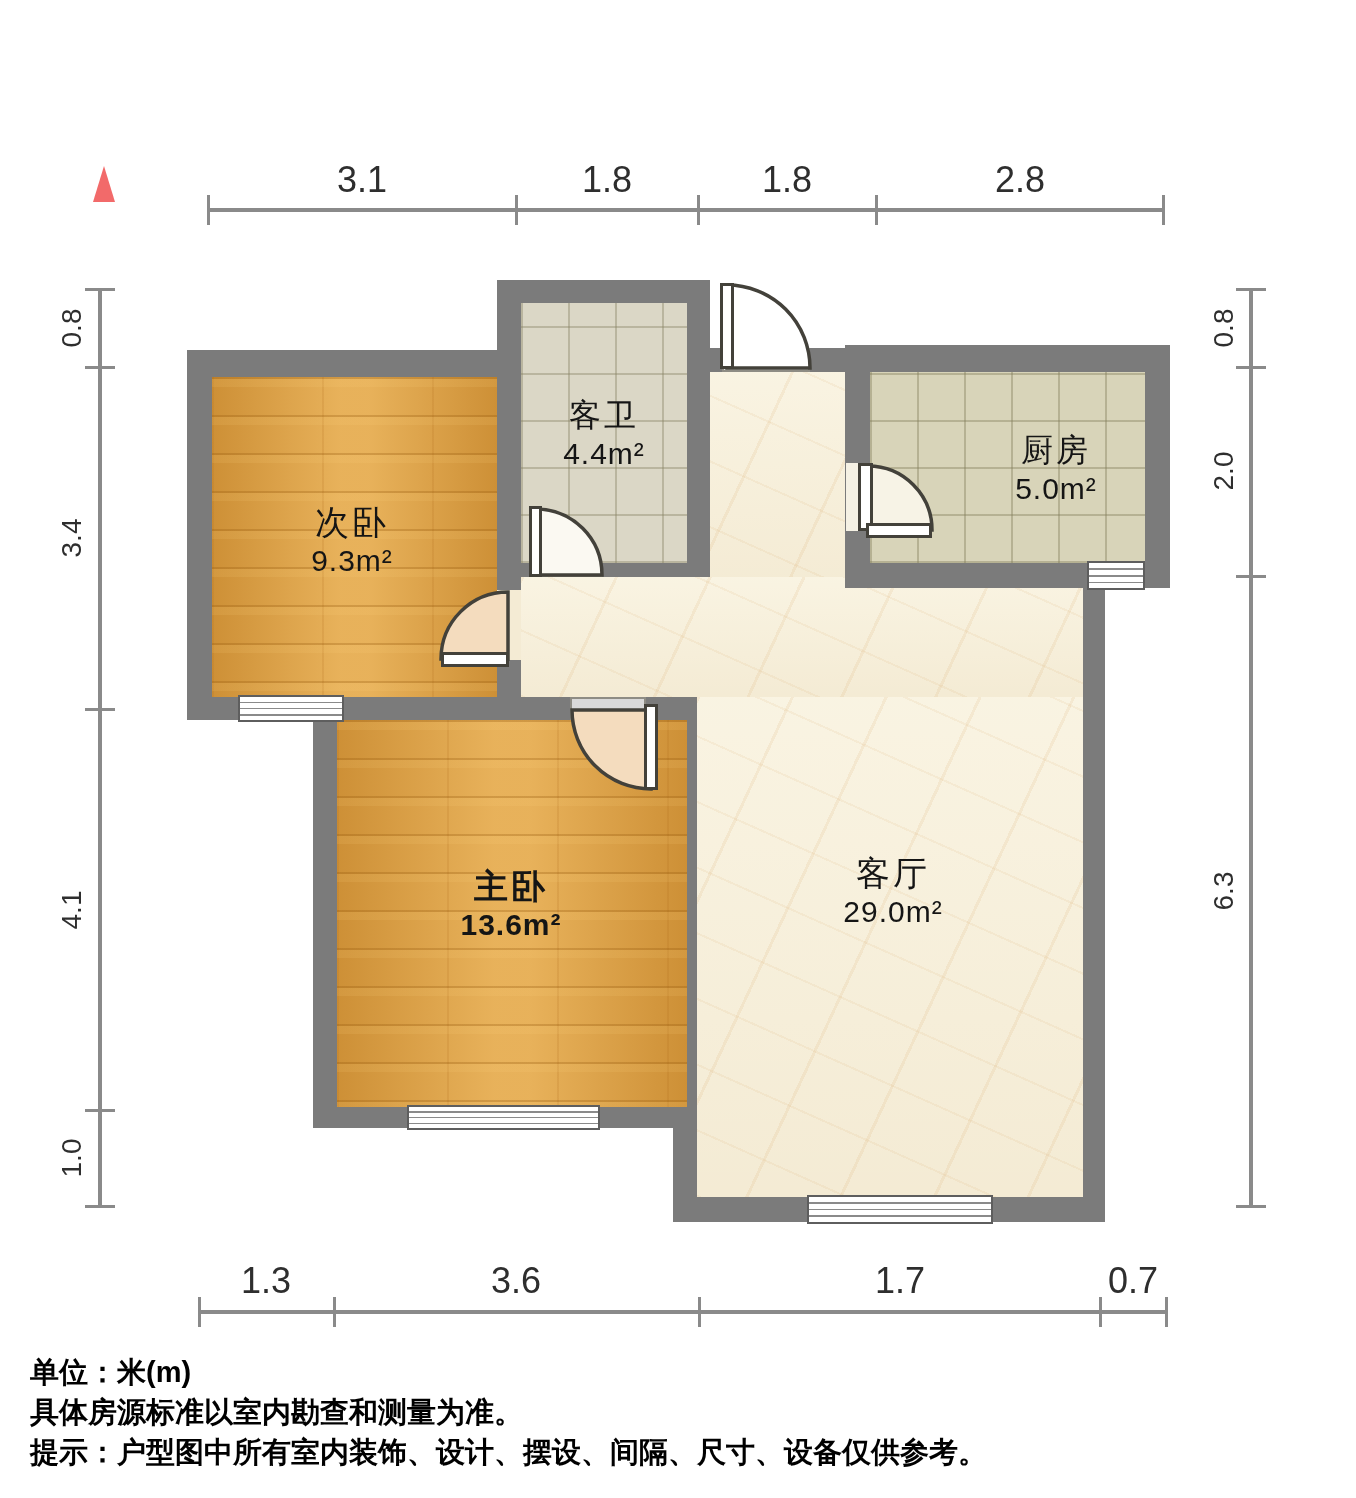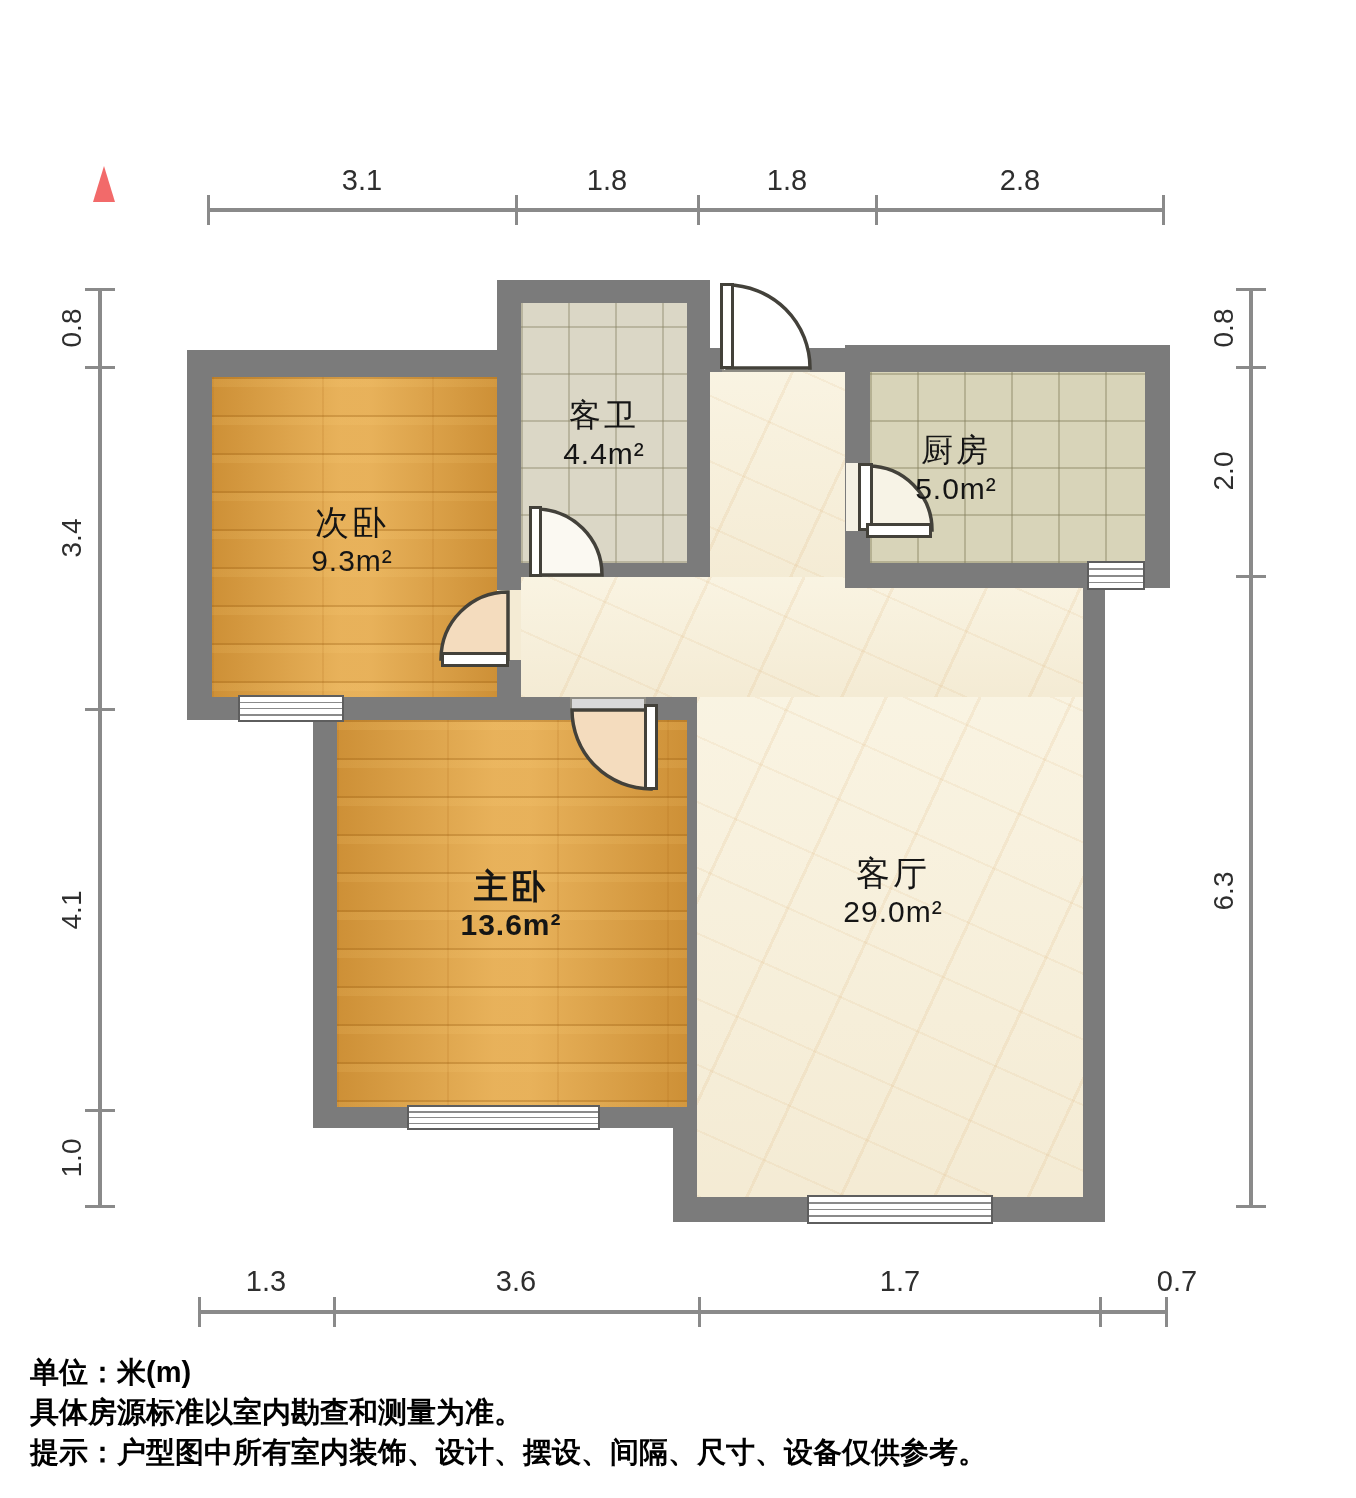--- a/index.html
+++ b/index.html
@@ -29,21 +29,21 @@
     background:linear-gradient(180deg,#ffffff 0 20%, #8a8a8a 20% 27%, #ffffff 27% 47%, #8a8a8a 47% 54%, #ffffff 54% 74%, #8a8a8a 74% 81%, #ffffff 81% 100%);}
   .door-leaf{position:absolute;box-sizing:border-box;background:#ffffff;border:3px solid #43413a;}
   .door-shadow{position:absolute;box-sizing:border-box;background:#d9d9d9;border:2px solid #8e8c84;}
   .room-label{position:absolute;transform:translate(-50%,-50%);text-align:center;color:#151515;}
   .room-name{font-size:34px;letter-spacing:3px;line-height:40px;white-space:nowrap;}
   .room-area{font-size:30px;letter-spacing:1px;line-height:38px;white-space:nowrap;}
   .dim-line-h{position:absolute;height:4px;background:#8a8a8a;}
   .dim-line-v{position:absolute;width:4px;background:#8a8a8a;}
   .tick-v{position:absolute;width:3px;height:30px;background:#8a8a8a;}
   .tick-h{position:absolute;width:30px;height:3px;background:#8a8a8a;}
-  .dim-label{position:absolute;transform:translate(-50%,-50%);font-size:29px;color:#2e2e2e;white-space:nowrap;}
+  .dim-label{position:absolute;transform:translate(-50%,-50%);font-size:36px;color:#2e2e2e;white-space:nowrap;}
   .dim-label-rot{position:absolute;transform:translate(-50%,-50%) rotate(-90deg);font-size:28px;color:#2e2e2e;white-space:nowrap;}
   .triangle{position:absolute;width:0;height:0;border-left:11px solid transparent;border-right:11px solid transparent;border-bottom:36px solid #f26a6a;}
   .footer{position:absolute;left:30px;top:1352px;color:#000;font-size:29px;font-weight:600;line-height:40px;}
   svg.overlay{position:absolute;left:0;top:0;pointer-events:none;}
 </style>
 </head>
 <body>
 
 <div id="screen">
 
@@ -101,21 +101,21 @@
   <div class="door-leaf" style="left:644px;top:704px;width:14px;height:86px;"></div>
 
   <div class="room-label" style="left:352px;top:541px;text-align:center;">
     <div class="room-name">次卧</div>
     <div class="room-area">9.3m²</div>
   </div>
   <div class="room-label" style="left:604px;top:434px;">
     <div class="room-name" style="font-size:32px;">客卫</div>
     <div class="room-area">4.4m²</div>
   </div>
-  <div class="room-label" style="left:956px;top:469px;">
+  <div class="room-label" style="left:1056px;top:469px;">
     <div class="room-name" style="font-size:32px;">厨房</div>
     <div class="room-area">5.0m²</div>
   </div>
   <div class="room-label" style="left:511px;top:905px;font-weight:bold;">
     <div class="room-name">主卧</div>
     <div class="room-area">13.6m²</div>
   </div>
   <div class="room-label" style="left:893px;top:892px;">
     <div class="room-name">客厅</div>
     <div class="room-area">29.0m²</div>
@@ -139,21 +139,21 @@
   <div>
     <div class="dim-line-h" style="left:199px;top:1310px;width:968px;"></div>
     <div class="tick-v" style="left:198px;top:1297px;"></div>
     <div class="tick-v" style="left:333px;top:1297px;"></div>
     <div class="tick-v" style="left:698px;top:1297px;"></div>
     <div class="tick-v" style="left:1099px;top:1297px;"></div>
     <div class="tick-v" style="left:1165px;top:1297px;"></div>
     <div class="dim-label" style="left:266px;top:1281px;">1.3</div>
     <div class="dim-label" style="left:516px;top:1281px;">3.6</div>
     <div class="dim-label" style="left:900px;top:1281px;">1.7</div>
-    <div class="dim-label" style="left:1177px;top:1281px;">0.7</div>
+    <div class="dim-label" style="left:1133px;top:1281px;">0.7</div>
   </div>
 
   <div>
     <div class="dim-line-v" style="left:98px;top:289px;height:918px;"></div>
     <div class="tick-h" style="left:85px;top:288px;"></div>
     <div class="tick-h" style="left:85px;top:366px;"></div>
     <div class="tick-h" style="left:85px;top:708px;"></div>
     <div class="tick-h" style="left:85px;top:1109px;"></div>
     <div class="tick-h" style="left:85px;top:1205px;"></div>
     <div class="dim-label-rot" style="left:72px;top:328px;">0.8</div>

